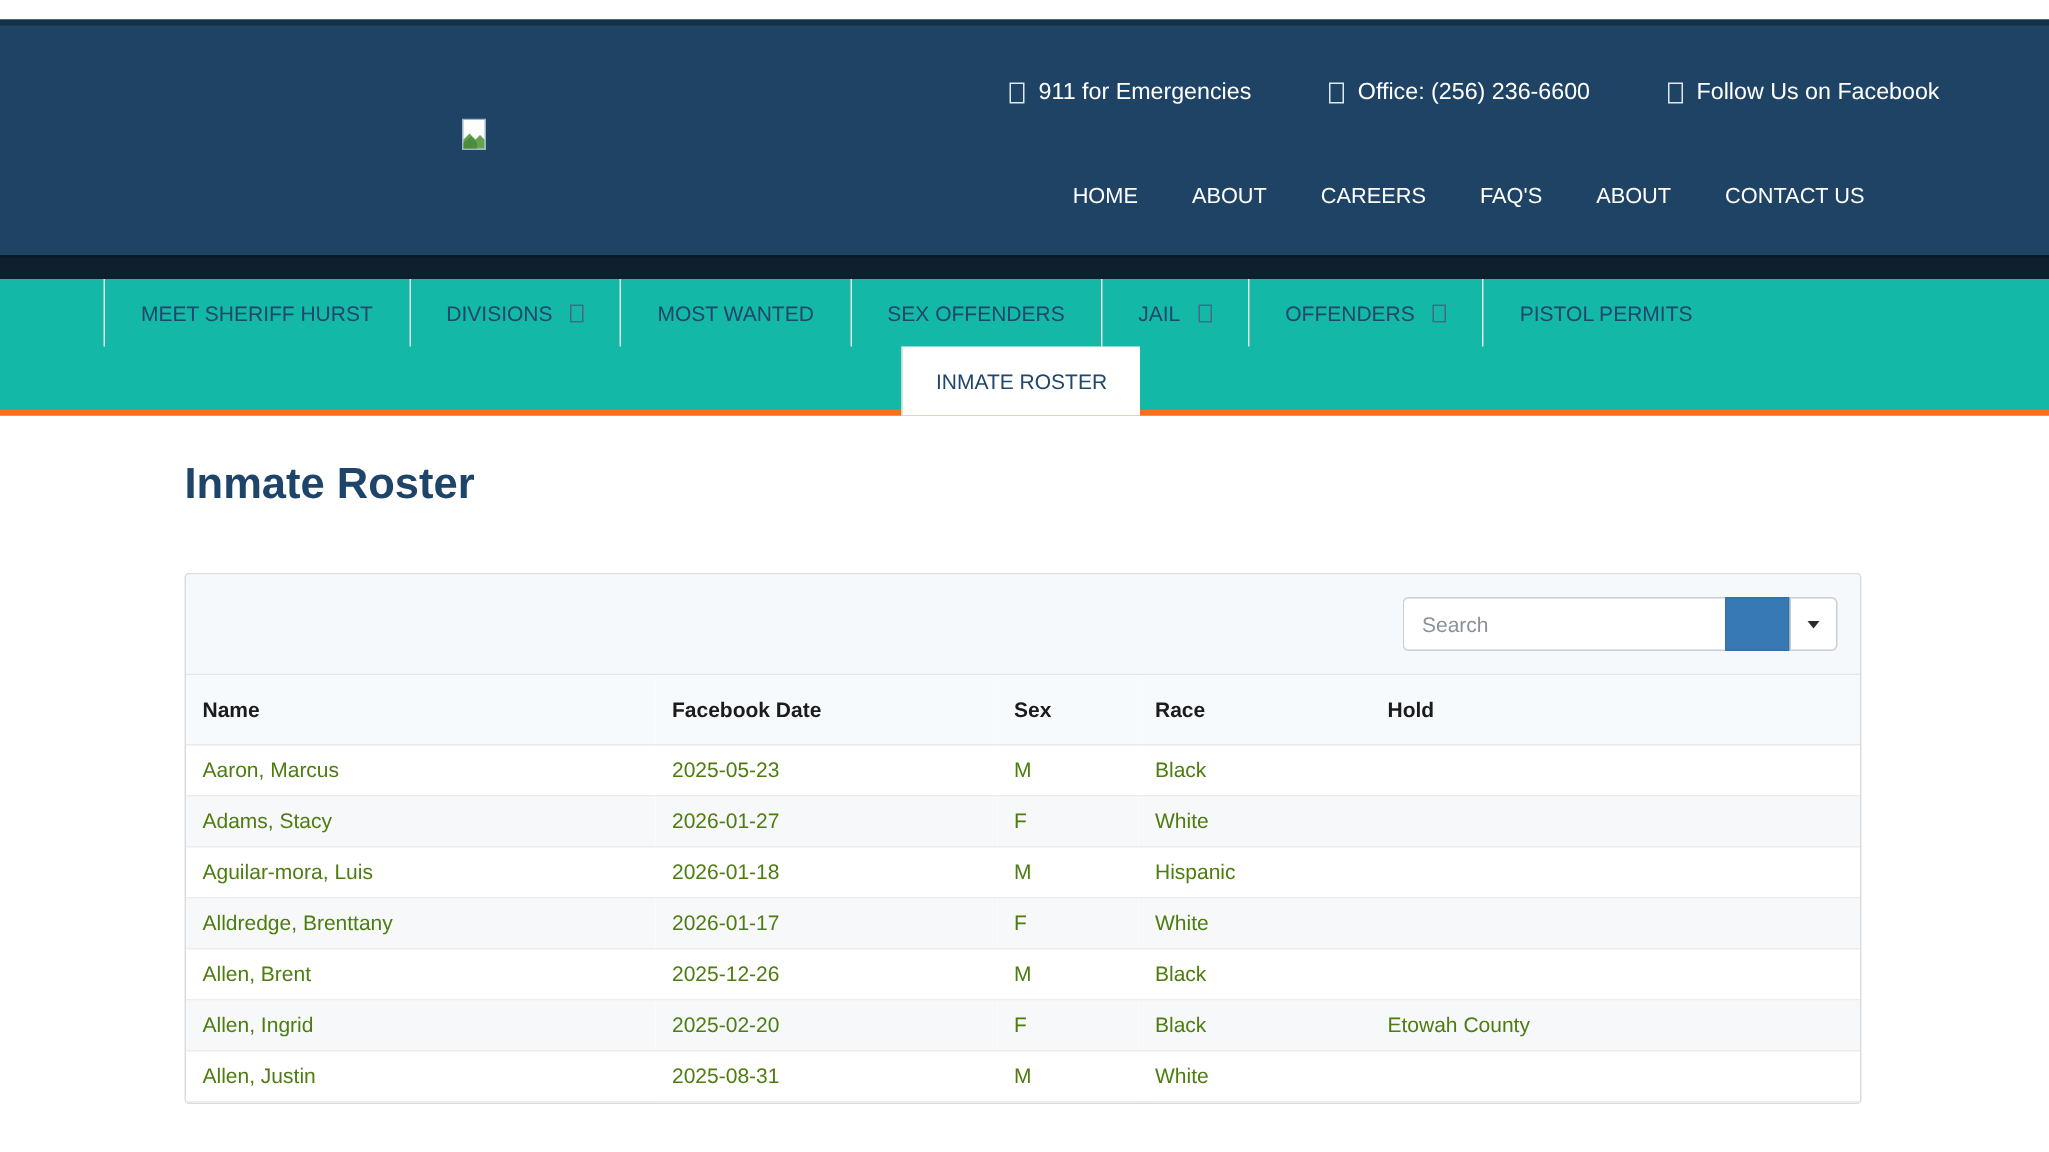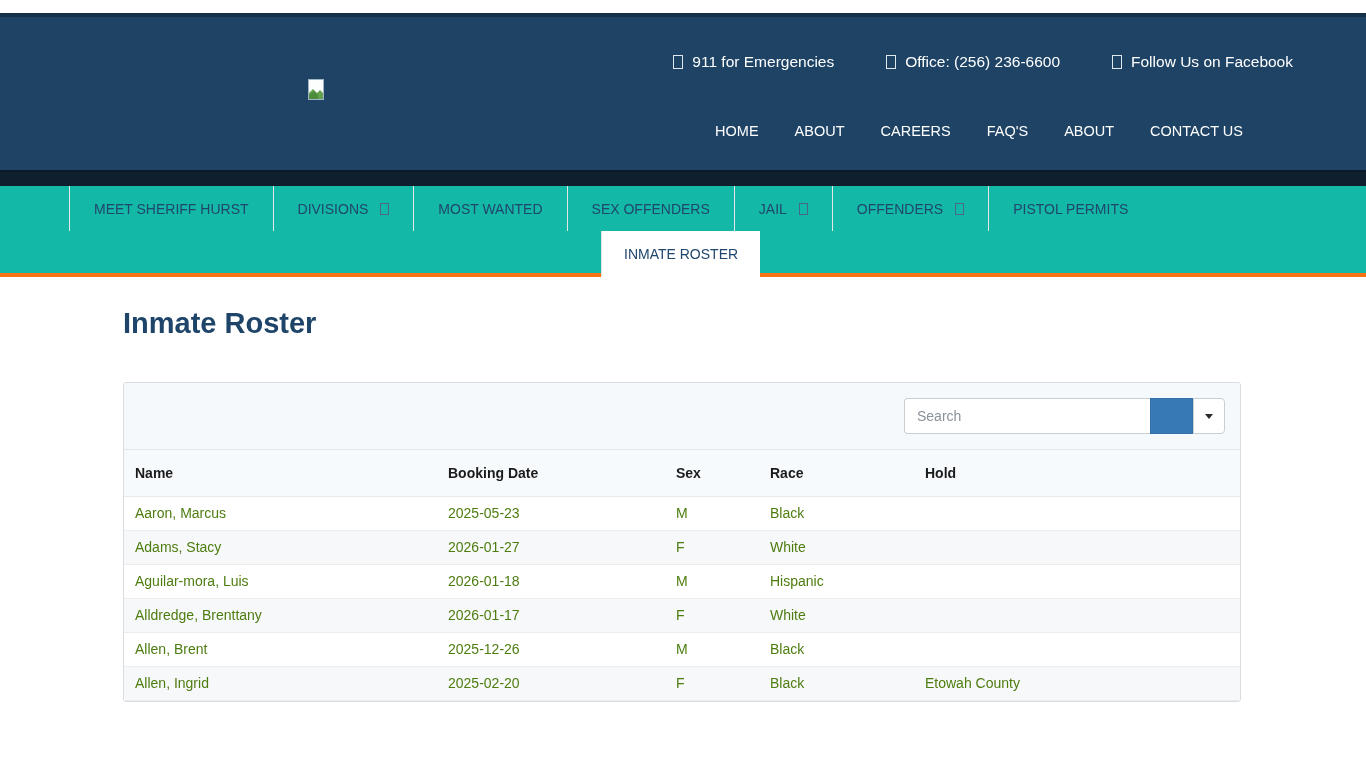--- a/index.html
+++ b/index.html
@@ -65,21 +65,21 @@
     margin: 44px 0 0 123px; width: 1118px;
     border: 1px solid #d9dde1; border-radius: 3px; background: #fff;
   }
   .toolbar {
     position: relative; height: 67px;
     background: #f6f9fb; border-bottom: 1px solid #e3e7ea;
     border-radius: 3px 3px 0 0;
   }
   .search-group { position: absolute; right: 15px; top: 15px; display: flex; height: 36px; }
   .search-input {
-    width: 246px; height: 36px; padding: 0 12px;
+    width: 215px; height: 36px; padding: 0 12px;
     border: 1px solid #c9ced3; border-right: none; border-radius: 4px 0 0 4px;
     font-size: 14px; color: #444; outline: none; background: #fff;
     font-family: "Liberation Sans", sans-serif;
   }
   .search-input::placeholder { color: #8a9299; }
   .search-btn { width: 43px; height: 36px; background: #3779b4; border: 1px solid #3572aa; cursor: pointer; }
   .caret-btn {
     width: 32px; height: 36px; background: #fff;
     border: 1px solid #c9ced3; border-radius: 0 4px 4px 0;
     display: flex; align-items: center; justify-content: center; cursor: pointer;
@@ -214,21 +214,21 @@
       <colgroup>
         <col style="width:313px">
           <col style="width:228px">
           <col style="width:94px">
           <col style="width:155px">
           <col>
       </colgroup>
       <thead>
         <tr>
           <th>Name</th>
-          <th>Booking Date</th>
+          <th>Facebook Date</th>
           <th>Sex</th>
           <th>Race</th>
           <th>Hold</th>
         </tr>
       </thead>
       <tbody>
 
           <tr>
             <td>Aaron, Marcus</td>
             <td>2025-05-23</td>
@@ -271,16 +271,23 @@
           </tr>
 
           <tr>
             <td>Allen, Ingrid</td>
             <td>2025-02-20</td>
             <td>F</td>
             <td>Black</td>
             <td>Etowah County</td>
           </tr>
 
+          <tr>
+            <td>Allen, Justin</td>
+            <td>2025-08-31</td>
+            <td>M</td>
+            <td>White</td>
+            <td></td>
+          </tr>
         </tbody>
     </table>
   </section>
 </main>
 
 </body></html>

